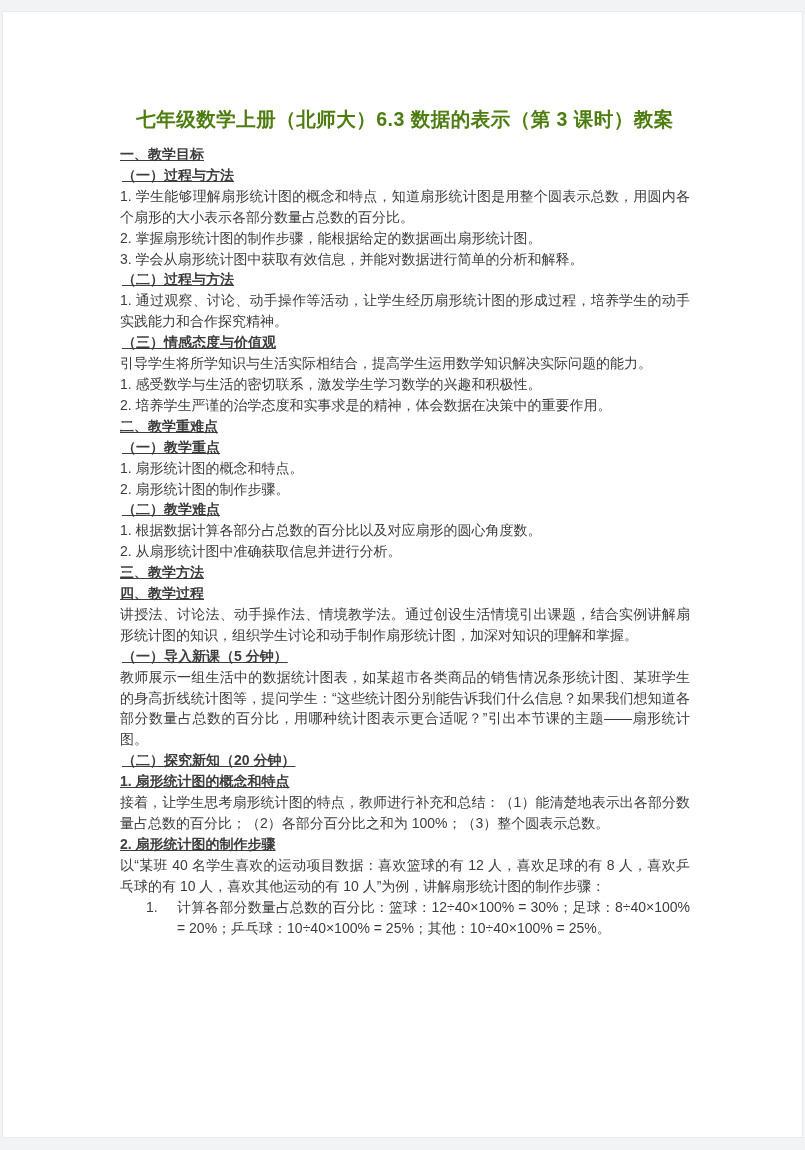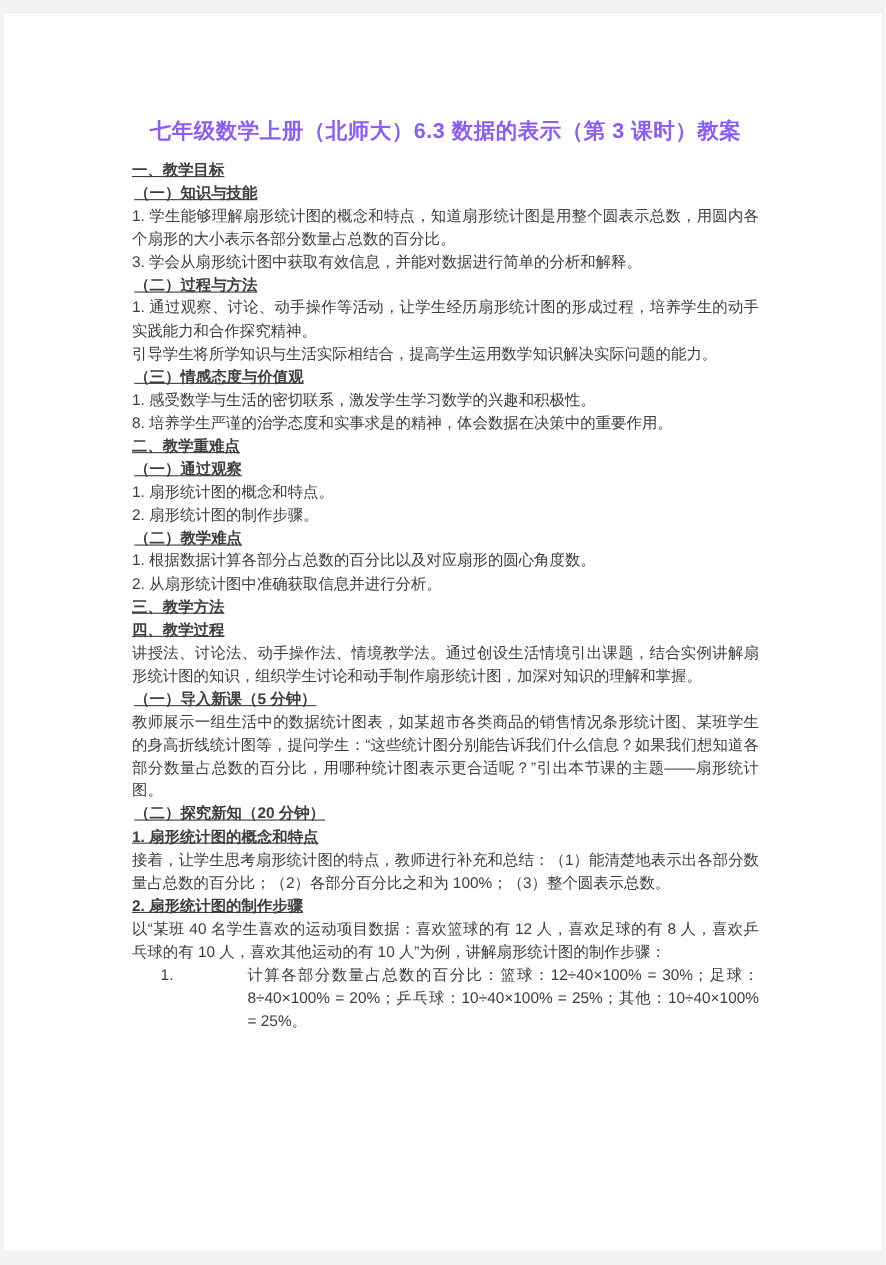--- a/index.html
+++ b/index.html
@@ -17,57 +17,58 @@
     border: 1px solid #ebebeb;
     padding: 92px 112px 0 117px;
     color: #3d3d3d;
   }
   .doc-title {
     font-size: 19.5px;
     font-weight: 700;
     text-align: center;
     line-height: 30px;
     margin: 0 0 10px 0;
-    color: #8b5cf6;
+    color: #4d7c0f;
     letter-spacing: 0.5px;
   }
   .blk {
     font-size: 14px;
     line-height: 20.9px;
     text-align: justify;
     margin: 0;
   }
   .blk.section, .blk.sub, .blk.numbold {
     font-weight: 700;
     text-align: left;
     text-decoration: underline;
   }
   .blk.sub { padding-left: 2px; }
   .blk.list { display: flex; padding-left: 26px; }
   .blk.list .marker { flex: none; width: 31px; }
-  .blk.list .li-text { flex: 1 1 auto; text-align: justify; margin-left: 48px; }
+  .blk.list .li-text { flex: 1 1 auto; text-align: justify; }
 </style>
 </head>
 <body>
 
 <div class="page">
   <h1 class="doc-title">七年级数学上册（北师大）6.3 数据的表示（第 3 课时）教案</h1>
   <div id="doc-body">
       <div class="blk section">一、教学目标</div>
-      <div class="blk sub">（一）知识与技能</div>
+      <div class="blk sub">（一）过程与方法</div>
       <div class="blk para">1. 学生能够理解扇形统计图的概念和特点，知道扇形统计图是用整个圆表示总数，用圆内各个扇形的大小表示各部分数量占总数的百分比。</div>
+      <div class="blk para">2. 掌握扇形统计图的制作步骤，能根据给定的数据画出扇形统计图。</div>
       <div class="blk para">3. 学会从扇形统计图中获取有效信息，并能对数据进行简单的分析和解释。</div>
       <div class="blk sub">（二）过程与方法</div>
       <div class="blk para">1. 通过观察、讨论、动手操作等活动，让学生经历扇形统计图的形成过程，培养学生的动手实践能力和合作探究精神。</div>
+      <div class="blk sub">（三）情感态度与价值观</div>
       <div class="blk para">引导学生将所学知识与生活实际相结合，提高学生运用数学知识解决实际问题的能力。</div>
-      <div class="blk sub">（三）情感态度与价值观</div>
       <div class="blk para">1. 感受数学与生活的密切联系，激发学生学习数学的兴趣和积极性。</div>
-      <div class="blk para">8. 培养学生严谨的治学态度和实事求是的精神，体会数据在决策中的重要作用。</div>
+      <div class="blk para">2. 培养学生严谨的治学态度和实事求是的精神，体会数据在决策中的重要作用。</div>
       <div class="blk section">二、教学重难点</div>
-      <div class="blk sub">（一）通过观察</div>
+      <div class="blk sub">（一）教学重点</div>
       <div class="blk para">1. 扇形统计图的概念和特点。</div>
       <div class="blk para">2. 扇形统计图的制作步骤。</div>
       <div class="blk sub">（二）教学难点</div>
       <div class="blk para">1. 根据数据计算各部分占总数的百分比以及对应扇形的圆心角度数。</div>
       <div class="blk para">2. 从扇形统计图中准确获取信息并进行分析。</div>
       <div class="blk section">三、教学方法</div>
       <div class="blk section">四、教学过程</div>
       <div class="blk para">讲授法、讨论法、动手操作法、情境教学法。通过创设生活情境引出课题，结合实例讲解扇形统计图的知识，组织学生讨论和动手制作扇形统计图，加深对知识的理解和掌握。</div>
       <div class="blk sub">（一）导入新课（5 分钟）</div>
       <div class="blk para">教师展示一组生活中的数据统计图表，如某超市各类商品的销售情况条形统计图、某班学生的身高折线统计图等，提问学生：“这些统计图分别能告诉我们什么信息？如果我们想知道各部分数量占总数的百分比，用哪种统计图表示更合适呢？”引出本节课的主题——扇形统计图。</div>

